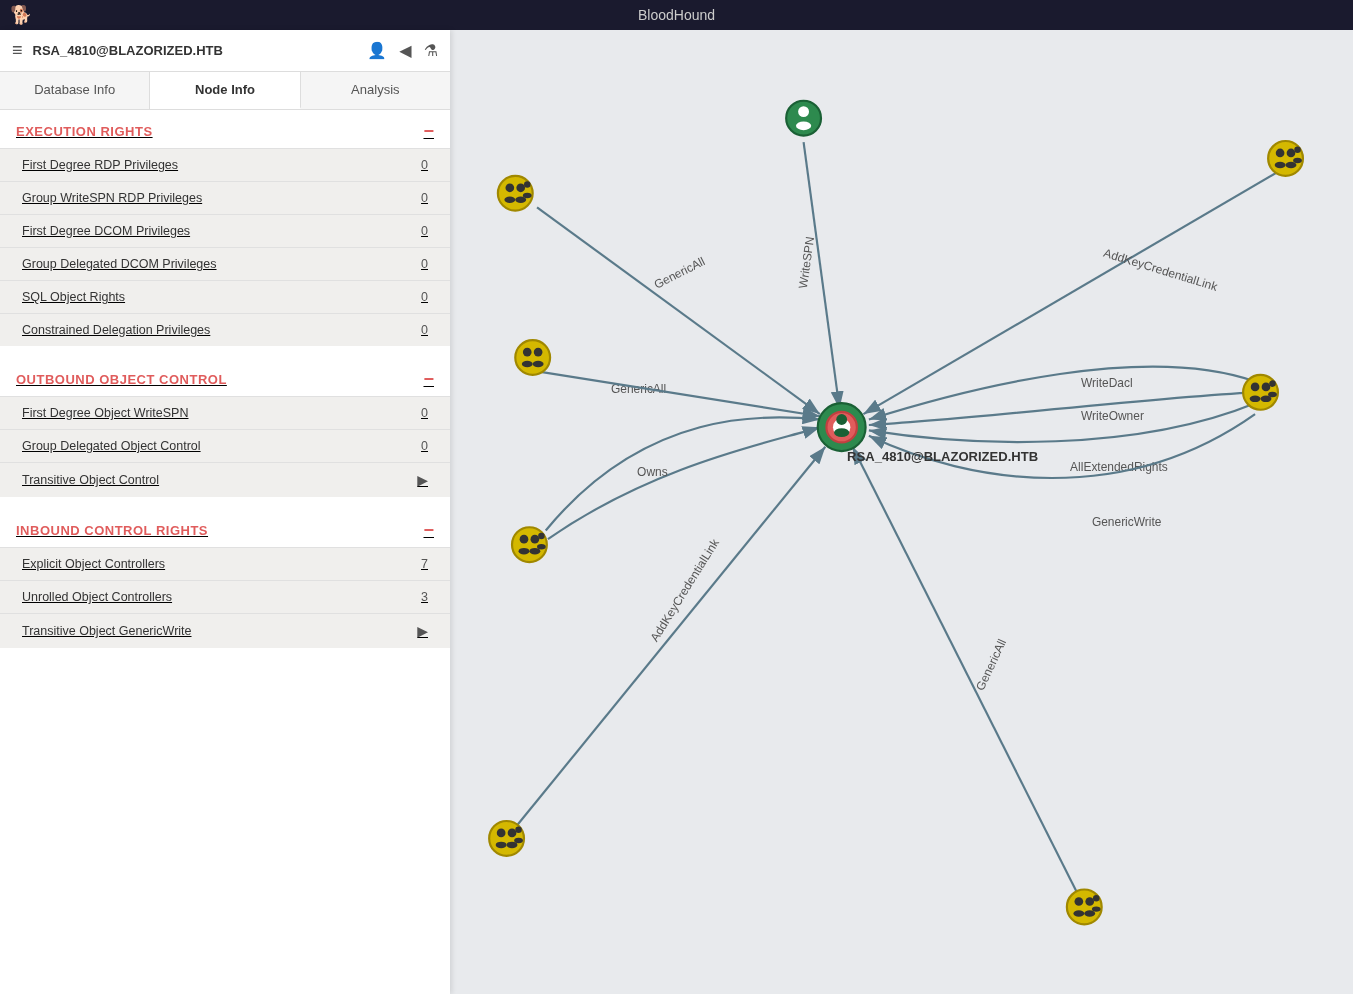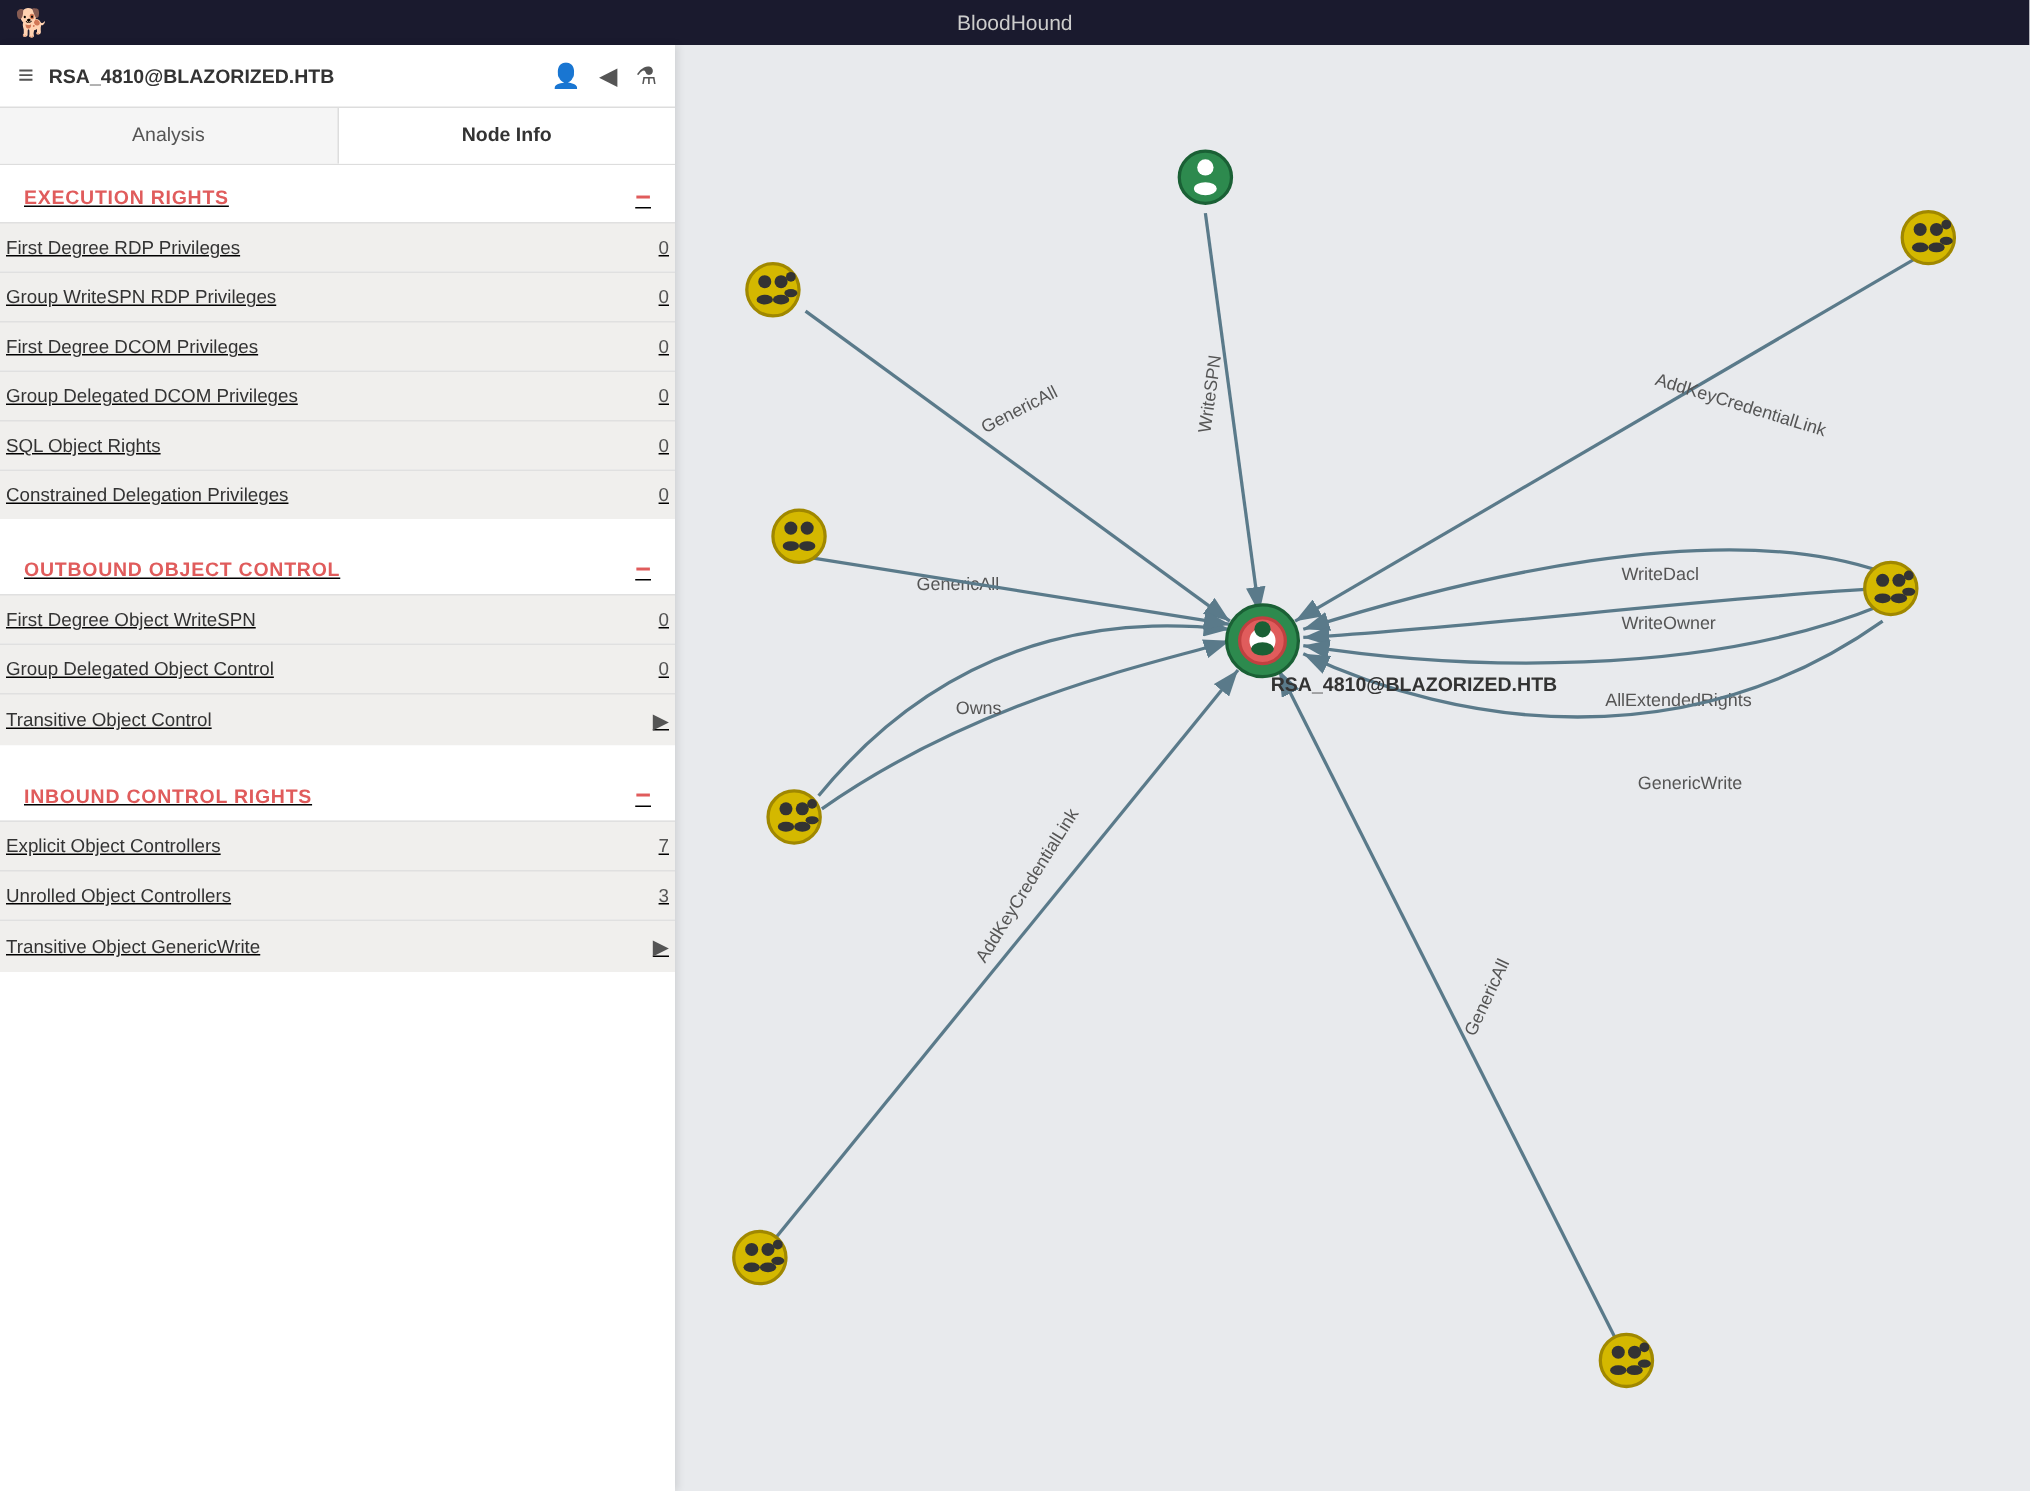--- a/index.html
+++ b/index.html
@@ -117,21 +117,21 @@
       cursor: pointer;
       font-weight: bold;
       line-height: 1;
     }
 
     
     .data-row {
       display: flex;
       align-items: center;
       justify-content: space-between;
-      padding: 9px 4px;
+      padding: 9px 22px;
       border-top: 1px solid #e0e0e0;
       background: #f0efed;
       cursor: pointer;
     }
     .data-row .row-label {
       font-size: 12.5px;
       color: #333;
     }
     .data-row .row-value {
       font-size: 12.5px;
@@ -177,22 +177,23 @@
       <span class="menu-icon">≡</span>
       <span class="node-title">RSA_4810@BLAZORIZED.HTB</span>
       <div class="header-icons">
         <span title="User">👤</span>
         <span title="Back">◀</span>
         <span title="Filter">⚗</span>
       </div>
     </div>
 
     <div id="tabs">
+      <div class="tab">Database Info</div>
+      <div class="tab active">Node Info</div>
       <div class="tab">Analysis</div>
-      <div class="tab active">Node Info</div>
     </div>
 
     <div class="section">
       <div class="section-header">
         <span class="section-title">EXECUTION RIGHTS</span>
         <span class="collapse-btn">−</span>
       </div>
       <div class="data-row">
         <span class="row-label">First Degree RDP Privileges</span>
         <span class="row-value">0</span>

